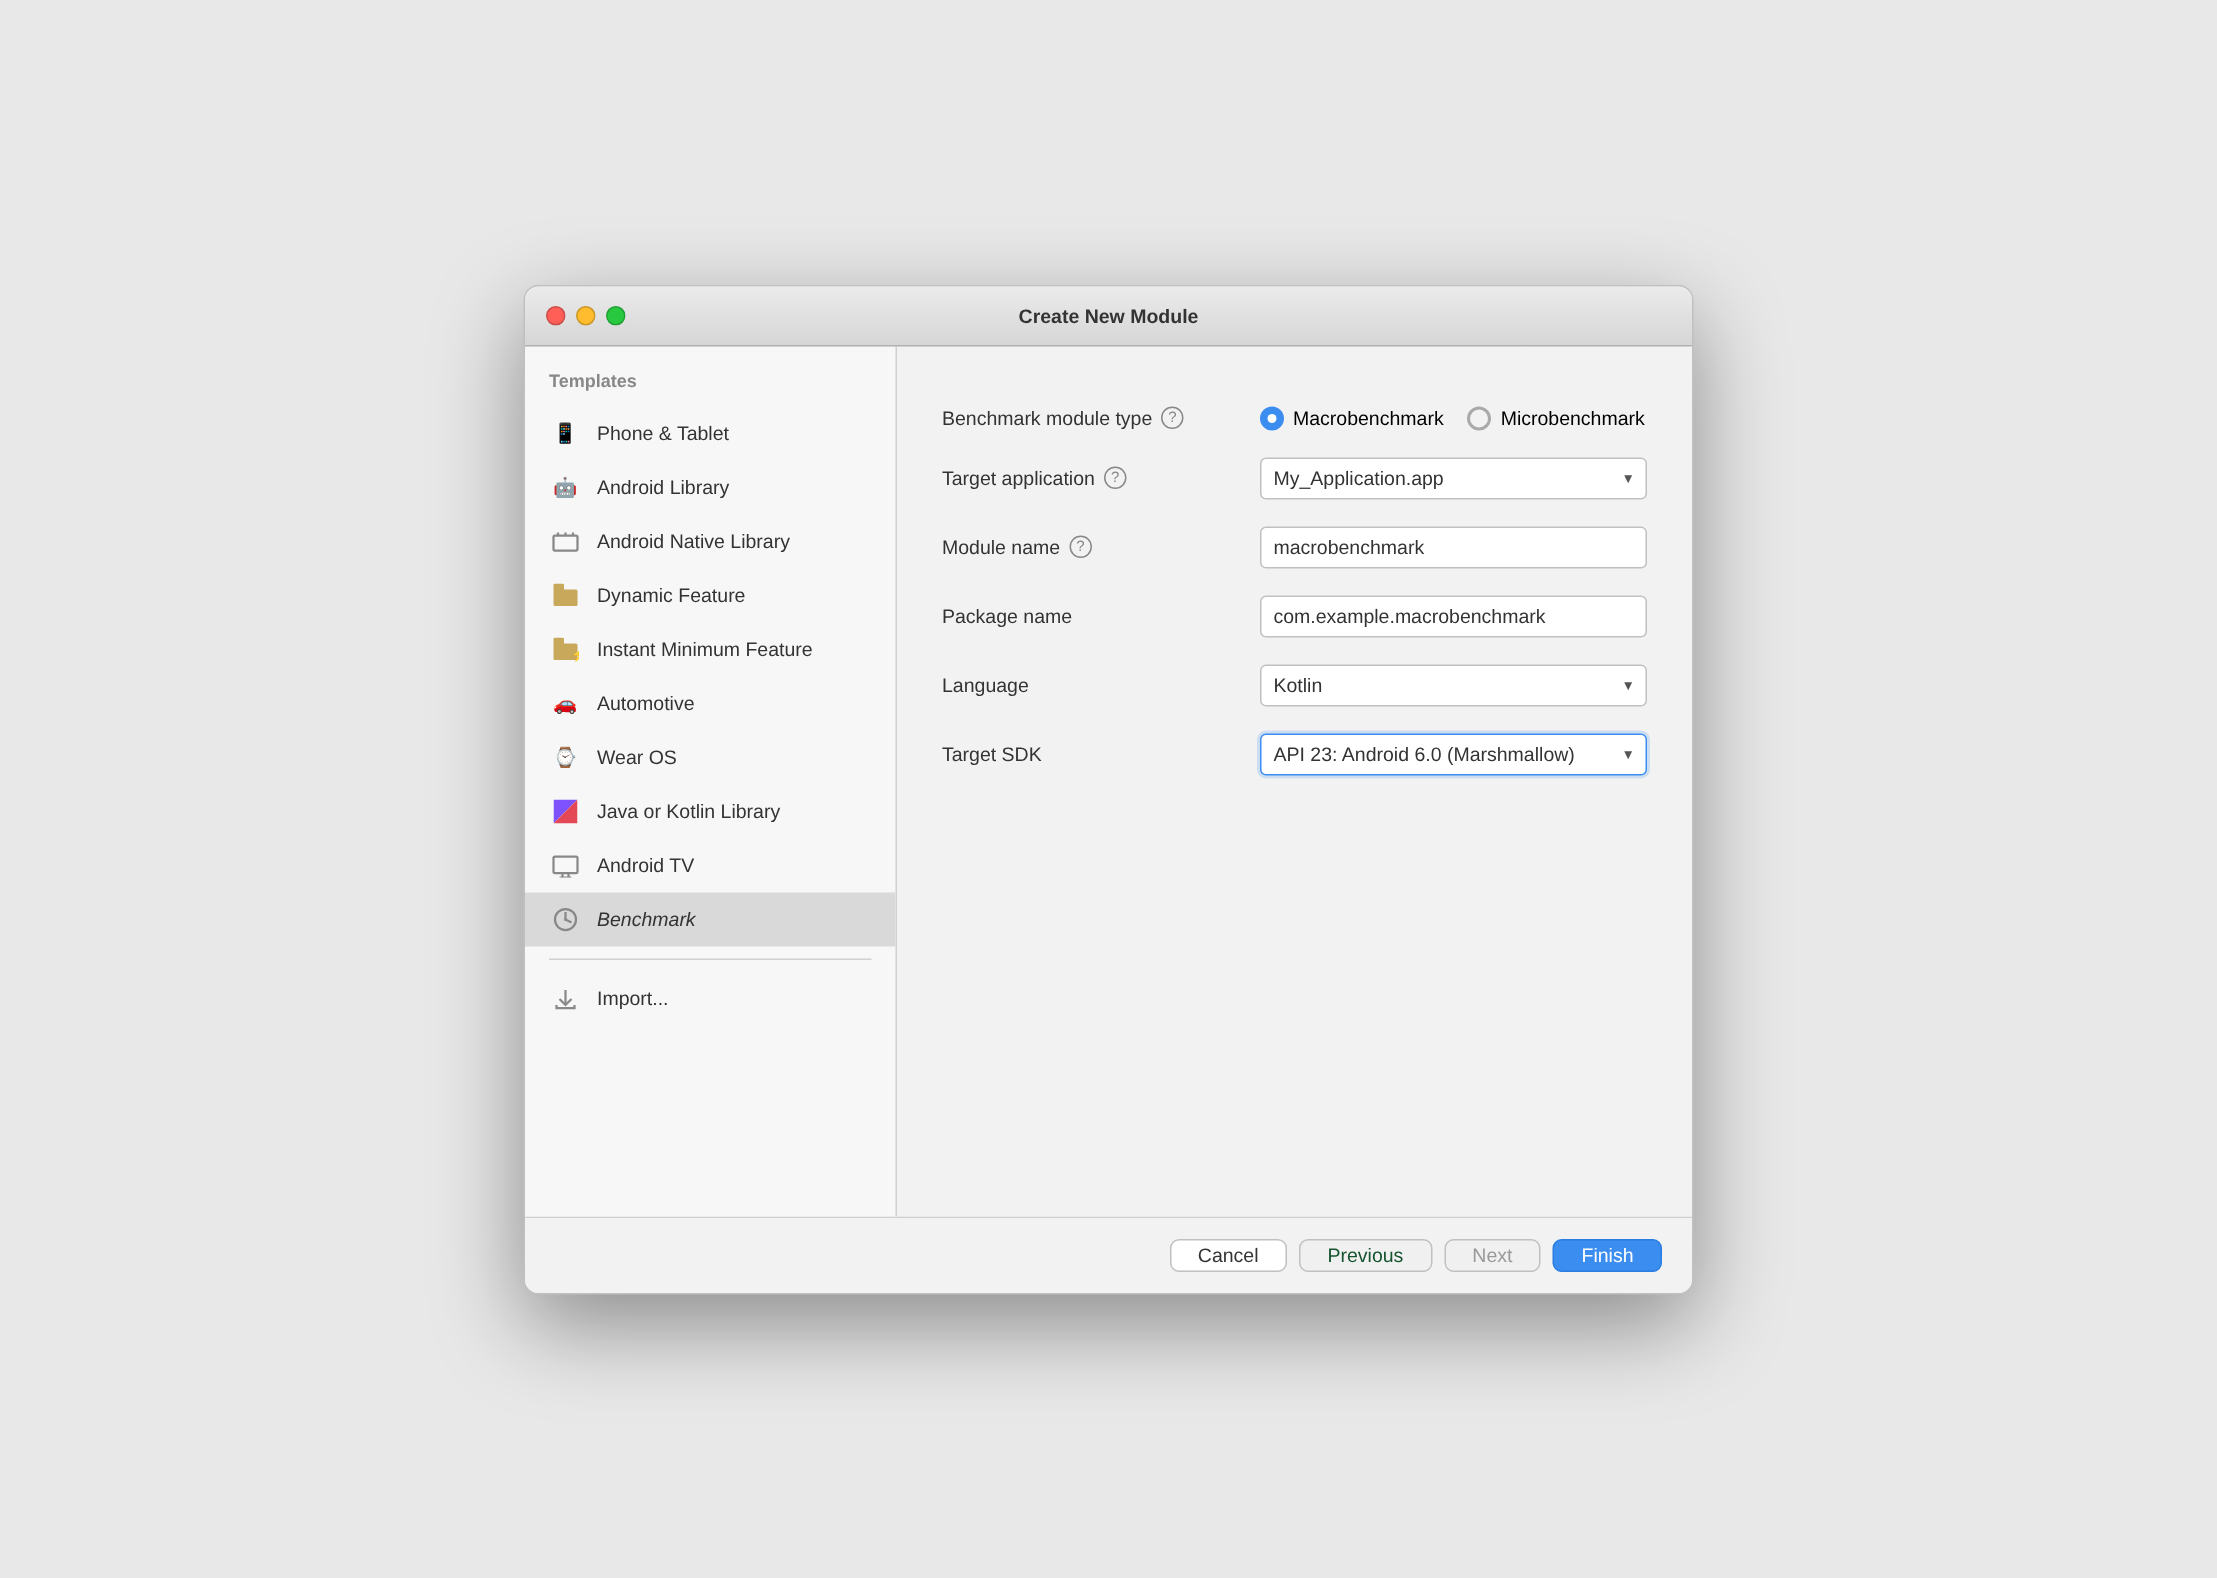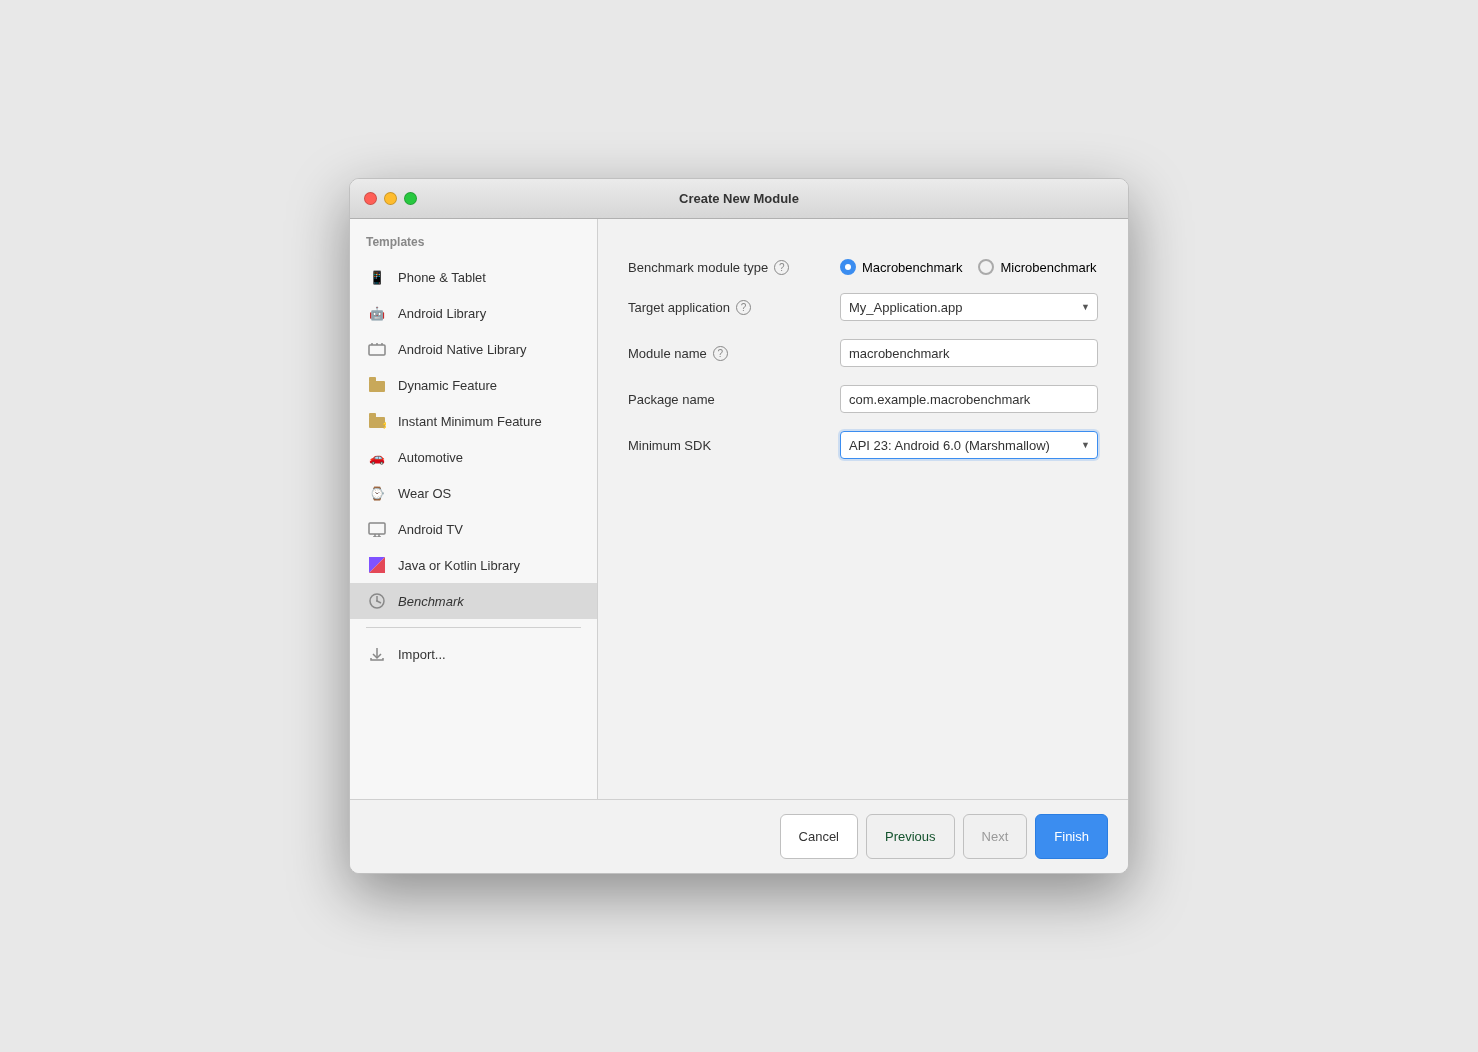--- a/index.html
+++ b/index.html
@@ -208,21 +208,21 @@
     .footer {
       background: #f2f2f2;
       border-top: 1px solid #d0d0d0;
       padding: 14px 20px;
       display: flex;
       justify-content: flex-end;
       gap: 8px;
       align-items: center;
     }
     .btn {
-      height: 45px;
+      height: 22px;
       padding: 0 18px;
       border-radius: 6px;
       font-size: 13px;
       cursor: pointer;
       border: none;
       outline: none;
     }
     .btn-cancel {
       background: white;
       border: 1px solid #c0c0c0;
@@ -307,37 +307,37 @@
       <div class="sidebar-item">
         <span class="sidebar-icon">🚗</span>
         <span>Automotive</span>
       </div>
       <div class="sidebar-item">
         <span class="sidebar-icon">⌚</span>
         <span>Wear OS</span>
       </div>
       <div class="sidebar-item">
         <span class="sidebar-icon">
+          <svg width="16" height="16" viewBox="0 0 16 16">
+            <polygon points="0,0 16,0 0,16" fill="#7f52ff"></polygon>
+            <polygon points="16,0 0,16 16,16" fill="#e44857"></polygon>
+          </svg>
+        </span>
+        <span>Java or Kotlin Library</span>
+      </div>
+      <div class="sidebar-item">
+        <span class="sidebar-icon">
           <svg width="18" height="16" viewBox="0 0 18 16">
             <rect x="1" y="2" width="16" height="11" rx="1" fill="none" stroke="#888" stroke-width="1.5"></rect>
             <line x1="7" y1="13" x2="7" y2="16" stroke="#888" stroke-width="1.5"></line>
             <line x1="11" y1="13" x2="11" y2="16" stroke="#888" stroke-width="1.5"></line>
             <line x1="5" y1="16" x2="13" y2="16" stroke="#888" stroke-width="1.5"></line>
           </svg>
         </span>
         <span>Android TV</span>
-      </div>
-      <div class="sidebar-item">
-        <span class="sidebar-icon">
-          <svg width="16" height="16" viewBox="0 0 16 16">
-            <polygon points="0,0 16,0 0,16" fill="#7f52ff"></polygon>
-            <polygon points="16,0 0,16 16,16" fill="#e44857"></polygon>
-          </svg>
-        </span>
-        <span>Java or Kotlin Library</span>
       </div>
       <div class="sidebar-item selected">
         <span class="sidebar-icon">
           <svg width="18" height="18" viewBox="0 0 18 18">
             <circle cx="9" cy="9" r="7" fill="none" stroke="#888" stroke-width="1.5"></circle>
             <path d="M9 9 L9 4" stroke="#888" stroke-width="1.5"></path>
             <path d="M9 9 L13 11" stroke="#888" stroke-width="1.5"></path>
             <circle cx="9" cy="9" r="1" fill="#888"></circle>
           </svg>
         </span>
@@ -395,24 +395,35 @@
         <input class="form-control" type="text" value="macrobenchmark" style="">
       </div>
 
       <div class="form-row">
         <div class="form-label">
           <span>Package name</span>
         </div>
         <input class="form-control" type="text" value="com.example.macrobenchmark" style="">
       </div>
 
-
-      <div class="form-row">
-        <div class="form-label">
-          <span>Minimum SDK</span>
+      <div class="form-row">
+        <div class="form-label">
+          <span>Language</span>
+        </div>
+        <div class="select-wrapper">
+          <select>
+            <option>Kotlin</option>
+            <option>Java</option>
+          </select>
+        </div>
+      </div>
+
+      <div class="form-row">
+        <div class="form-label">
+          <span>Target SDK</span>
         </div>
         <div class="select-wrapper">
           <select class="highlight">
             <option>API 21: Android 5.0 (Lollipop)</option>
             <option>API 22: Android 5.1 (Lollipop MR1)</option>
             <option selected="">API 23: Android 6.0 (Marshmallow)</option>
             <option>API 24: Android 7.0 (Nougat)</option>
             <option>API 25: Android 7.1 (Nougat MR1)</option>
             <option>API 26: Android 8.0 (Oreo)</option>
           </select>

